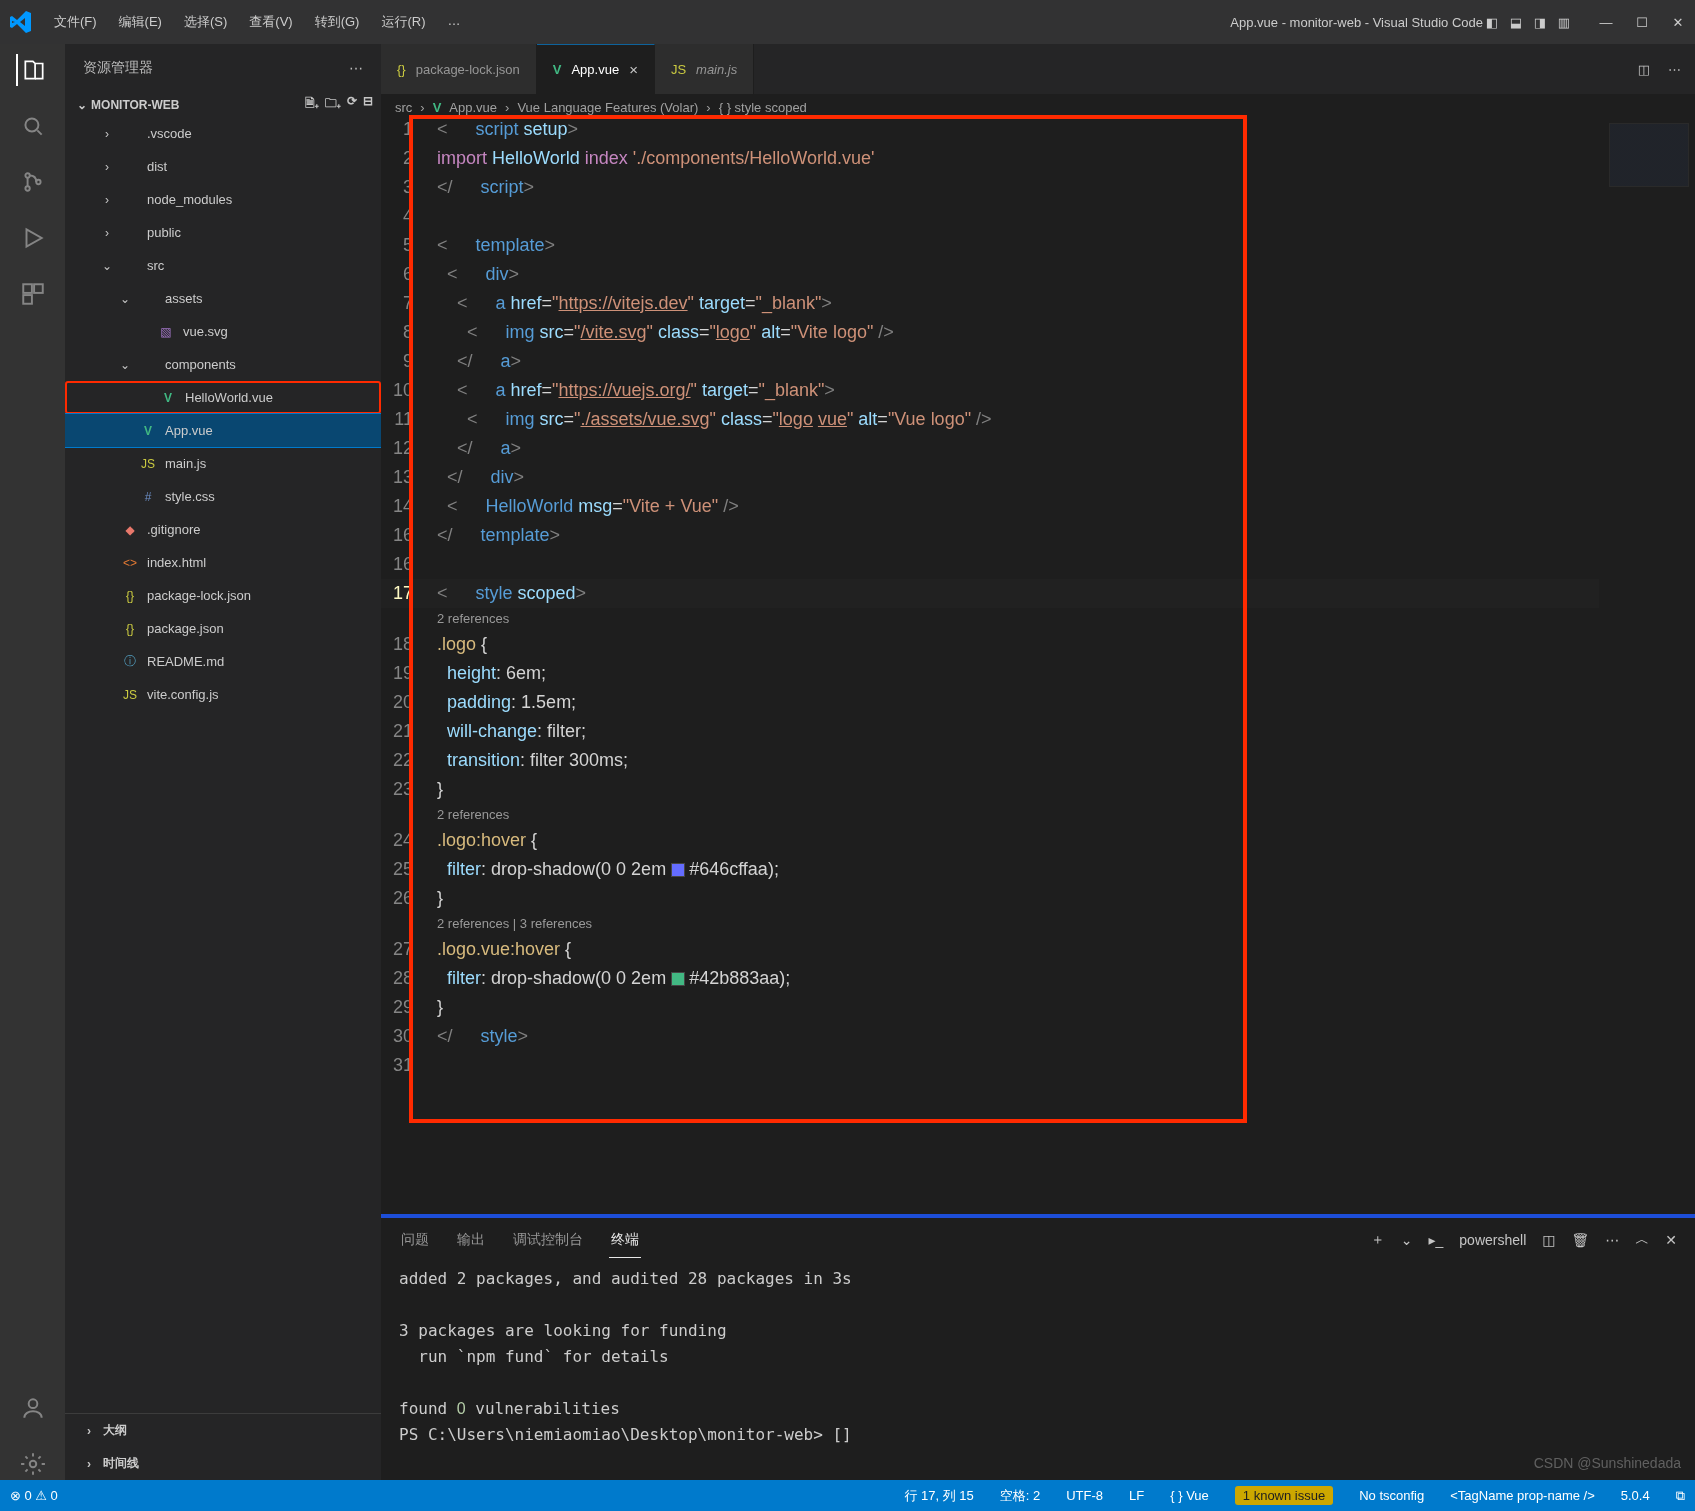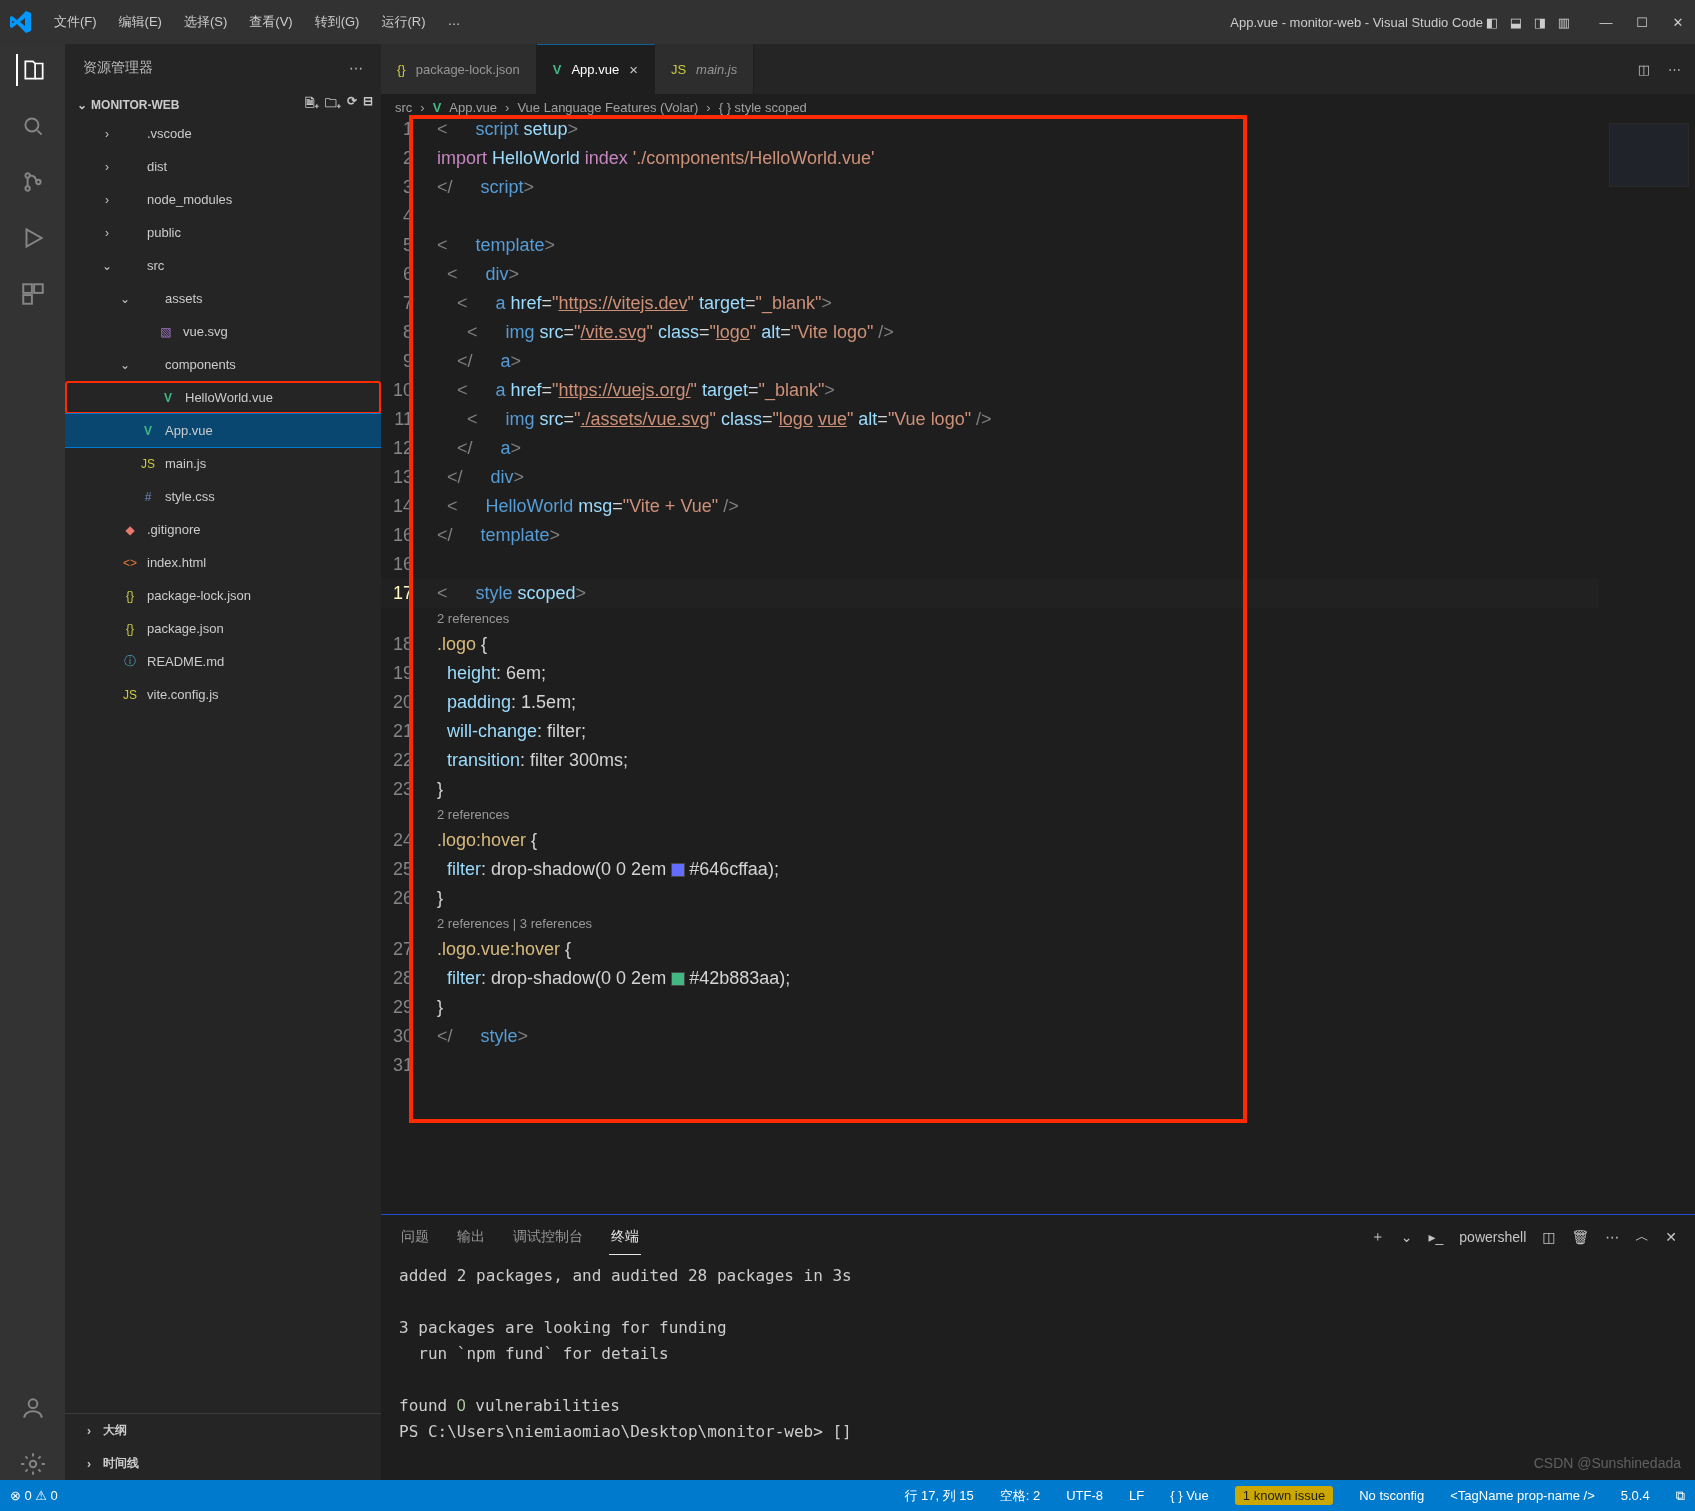--- a/index.html
+++ b/index.html
@@ -43,21 +43,21 @@
 .editor-body { flex:1; display:flex; position:relative; overflow:hidden; }
 .code-scroll { flex:1; overflow:auto; position:relative; }
 .gutter-line { display:flex; font-family:Consolas,monospace; font-size:18px; line-height:29px; white-space:pre; }
 .lineno { width:56px; text-align:right; padding-right:24px; color:#858585; user-select:none; }
 .gutter-line.cur .lineno { color:#fef9c3; }
 .gutter-line.cur { background:#2a2a2a40; }
 .codelens { color:#999999; font-size:13px; padding-left:56px; line-height:22px; font-family:"Segoe UI",sans-serif; }
 .minimap { width:96px; background:#1e1e1e; border-left:1px solid #1e1e1e; position:relative; }
 .minimap-box { position:absolute; top:8px; right:6px; width:80px; height:64px; background:linear-gradient(#2a3a5a33,#2a3a5a33); border:1px solid #2a2a2a; }
 .redbox { position:absolute; border:4px solid #ff2a00; pointer-events:none; }
-.panel { background:#1e1e1e; border-top:1px solid #1d4ed8; display:flex; flex-direction:column; }
+.panel { background:#1e1e1e; border-top:4px solid #1d4ed8; display:flex; flex-direction:column; }
 .panel-tabs { display:flex; align-items:center; padding:0 18px; height:44px; gap:24px; color:#969696; font-size:14px; }
 .panel-tabs .pt { cursor:pointer; padding:8px 2px; }
 .panel-tabs .pt.active { color:#e7e7e7; border-bottom:1px solid #e7e7e7; }
 .panel-tabs .pright { margin-left:auto; display:flex; align-items:center; gap:16px; color:#c5c5c5; }
 .panel-body { flex:1; padding:4px 18px 10px 18px; font-family:Consolas,monospace; font-size:16px; color:#cccccc; line-height:26px; overflow:auto; white-space:pre; }
 .statusbar { height:31px; background:#007acc; display:flex; align-items:center; color:#ffffff; font-size:13px; padding:0 10px; gap:26px; }
 .statusbar .warnpill { background:#cca700; color:#1e1e1e; padding:2px 8px; border-radius:3px; }
 .statusbar .spacer { flex:1; }
 .watermark { position:absolute; right:14px; bottom:40px; color:#9a9a9a88; font-size:14px; pointer-events:none; }
 

